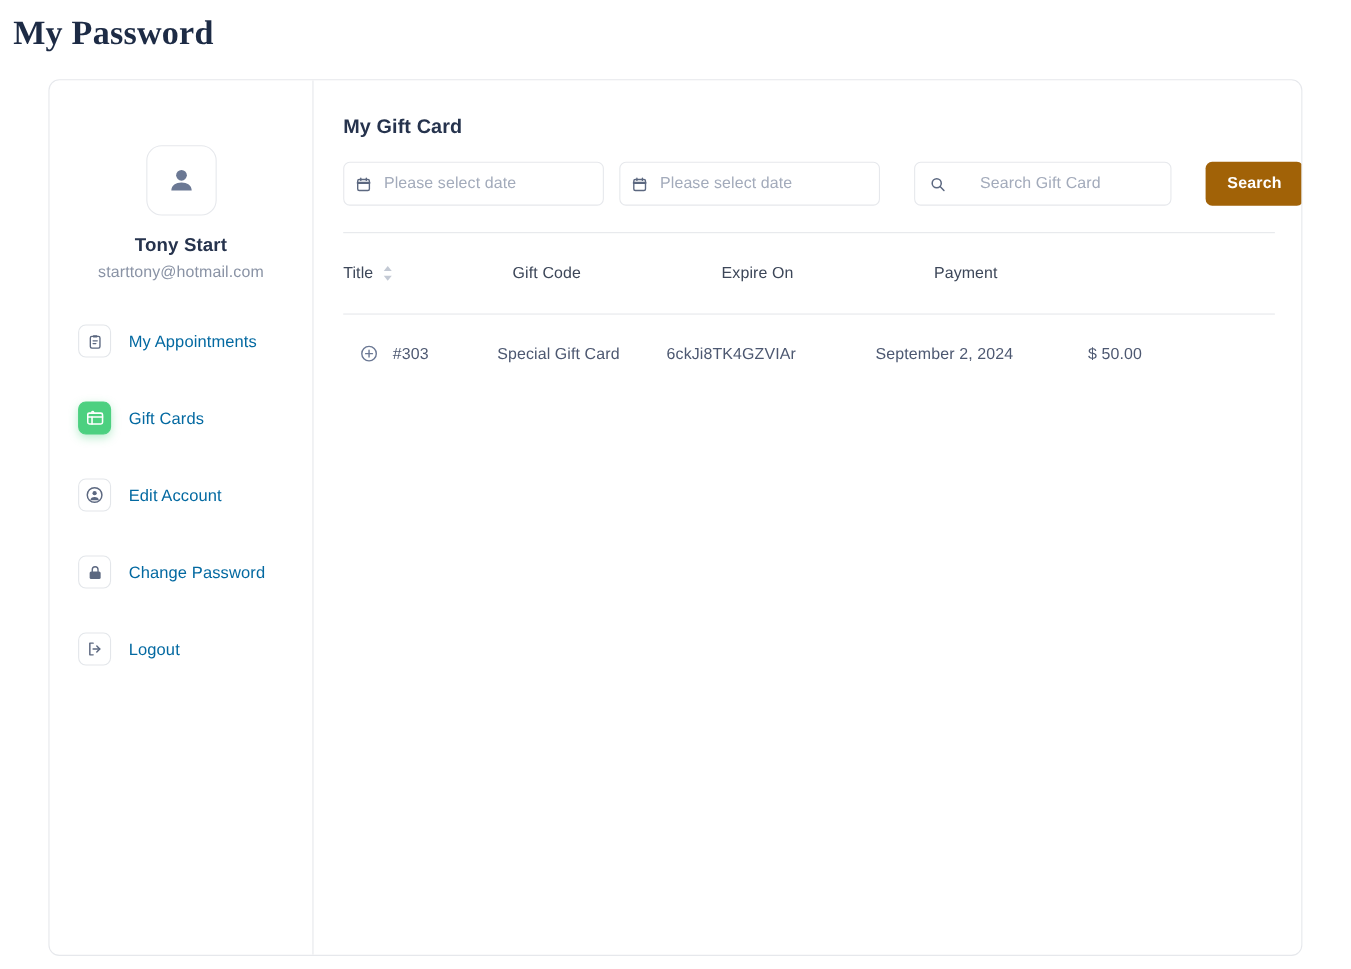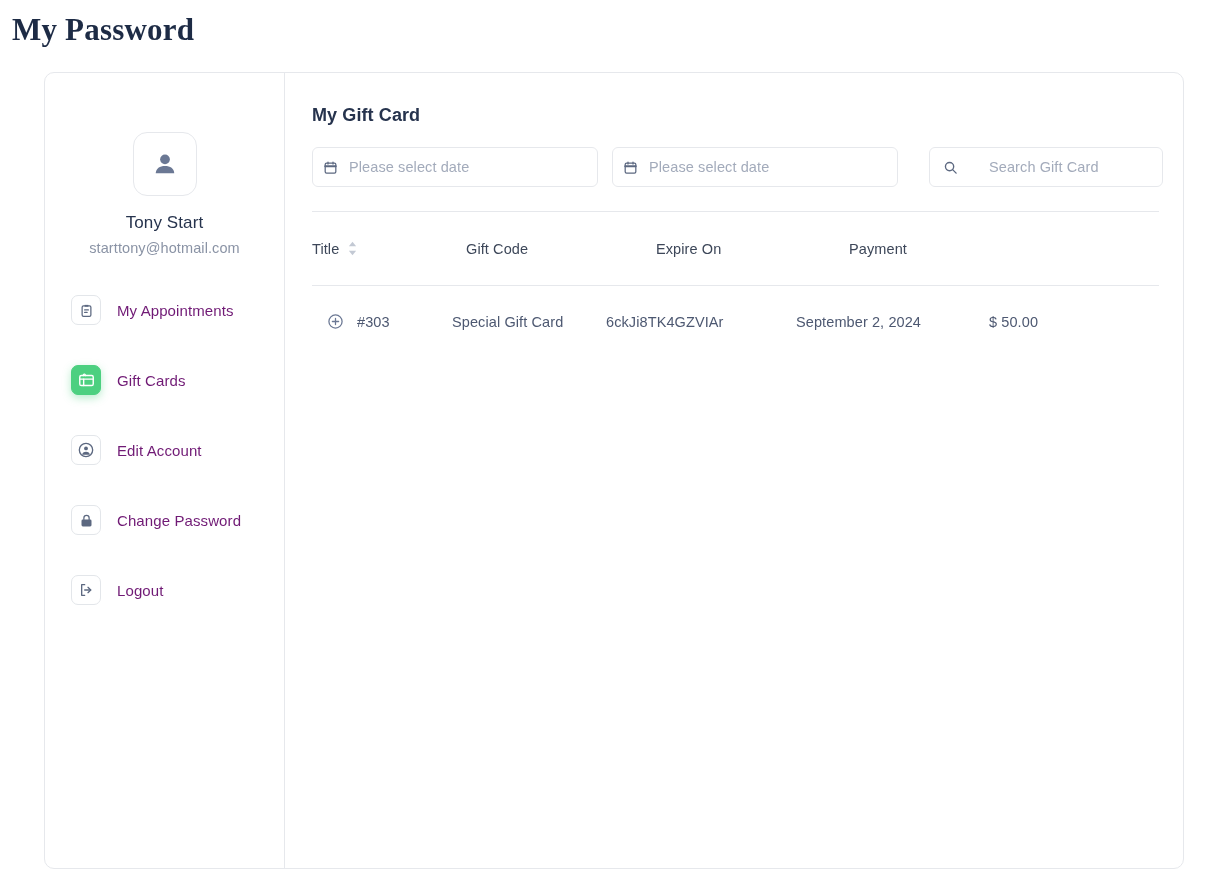--- a/index.html
+++ b/index.html
@@ -66,21 +66,21 @@
     display: flex;
     align-items: center;
     justify-content: center;
     background: #ffffff;
   }
 
   .user-name {
     margin-top: 17px;
     text-align: center;
     font-size: 17px;
-    font-weight: 400;
+    font-weight: 700;
     color: #26334d;
     letter-spacing: 0.1px;
   }
 
   .user-email {
     margin-top: 7px;
     text-align: center;
     font-size: 14.5px;
     color: #8a93a5;
     letter-spacing: 0.1px;
@@ -113,21 +113,21 @@
 
   .nav-item.active .nav-icon {
     background: #4cd080;
     border-color: #4cd080;
     box-shadow: 0 3px 9px rgba(76, 208, 128, 0.40);
   }
 
   .nav-label {
     margin-left: 16px;
     font-size: 15px;
-    color: #701a75;
+    color: #0369a1;
     letter-spacing: 0.1px;
   }
 
   
   .content {
     flex: 1;
     padding: 32px 26px 0 27px;
   }
 
   .content-title {
@@ -148,21 +148,21 @@
   .field {
     height: 40px;
     border: 1px solid #e6e8ec;
     border-radius: 6px;
     display: flex;
     align-items: center;
     padding: 0 13px;
     background: #ffffff;
   }
 
-  .field.date { width: 286px; padding-left: 10px; }
+  .field.date { width: 237px; padding-left: 10px; }
   .field.search { width: 234px; gap: 20px; }
 
   .field .f-icon {
     display: flex;
     align-items: center;
     justify-content: center;
     flex-shrink: 0;
   }
 
   .field input {

